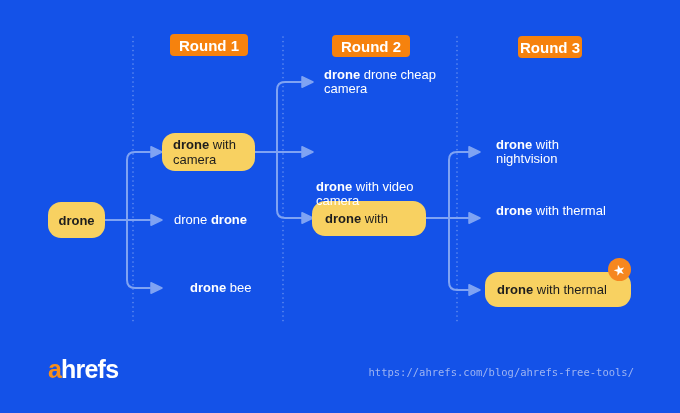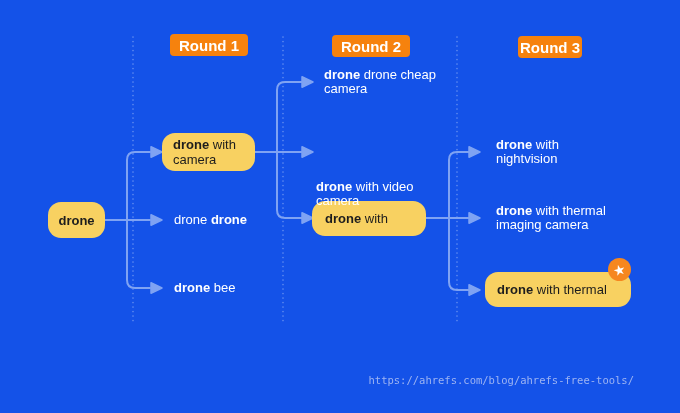--- a/index.html
+++ b/index.html
@@ -83,40 +83,42 @@
   </div>
 
   <div class="star-badge" style="left:608px;top:258px;">
     <span>★</span>
   </div>
 
   <div class="wlabel" style="left:174px;top:213px;">
     <div><span>drone </span><b>drone</b></div>
   </div>
 
-  <div class="wlabel" style="left:174px;top:281px;">
+  <div class="wlabel" style="left:190px;top:281px;">
     <div><b>drone</b><span> bee</span></div>
   </div>
 
   <div class="wlabel" style="left:324px;top:68px;">
     <div><b>drone</b><span> drone cheap</span></div>
     <div>camera</div>
   </div>
 
   <div class="wlabel" style="left:316px;top:138px;margin-top:42px;">
     <div><b>drone</b><span> with video</span></div>
     <div>camera</div>
   </div>
 
   <div class="wlabel" style="left:496px;top:138px;">
     <div><b>drone</b><span> with</span></div>
     <div>nightvision</div>
   </div>
 
   <div class="wlabel" style="left:496px;top:204px;">
     <div><b>drone</b><span> with thermal</span></div>
-    <div>imaging camera</div>
   </div>
 
+  <div class="logo" style="left:48px;top:355px;">
+    <span class="a">a</span><span>hrefs</span>
+  </div>
 
-  <div class="url" style="right:46px;top:366px;margin-top:8px;">https://ahrefs.com/blog/ahrefs-free-tools/</div>
+  <div class="url" style="right:46px;top:366px;">https://ahrefs.com/blog/ahrefs-free-tools/</div>
 
 </div>
 
 </body></html>

